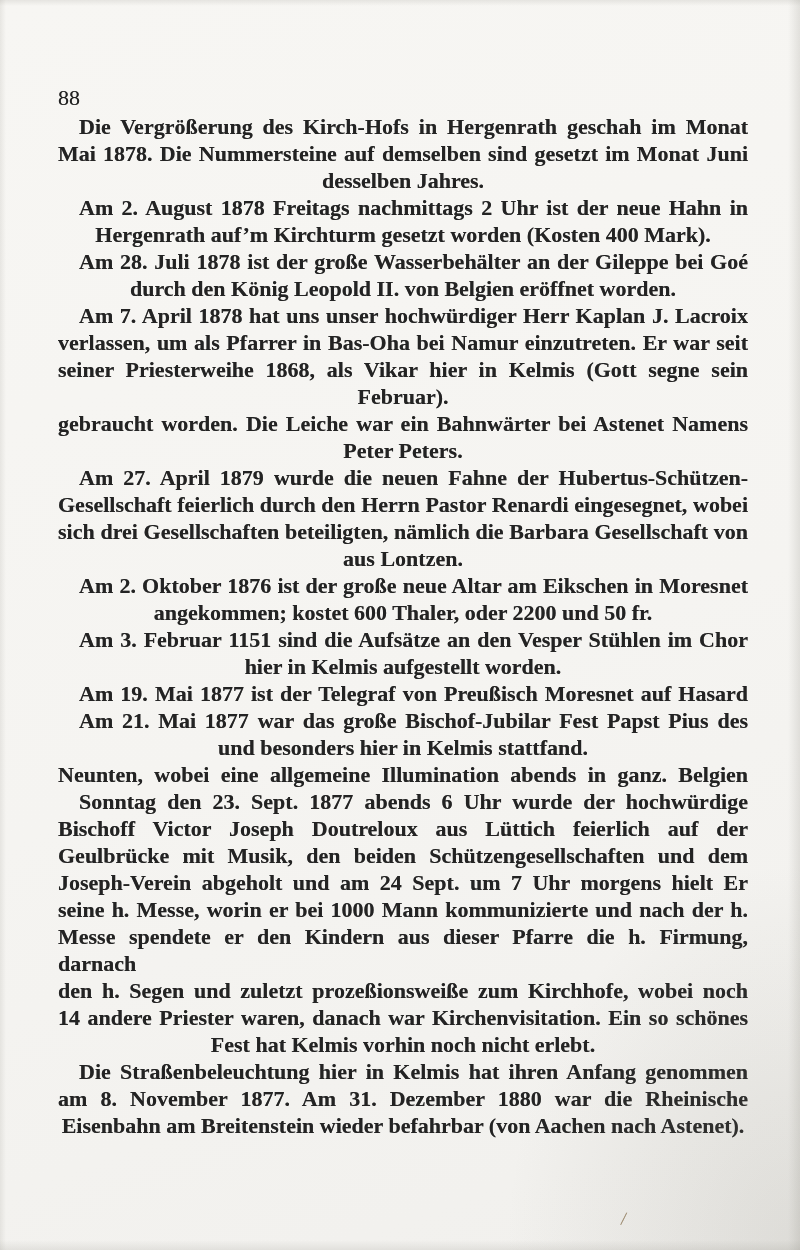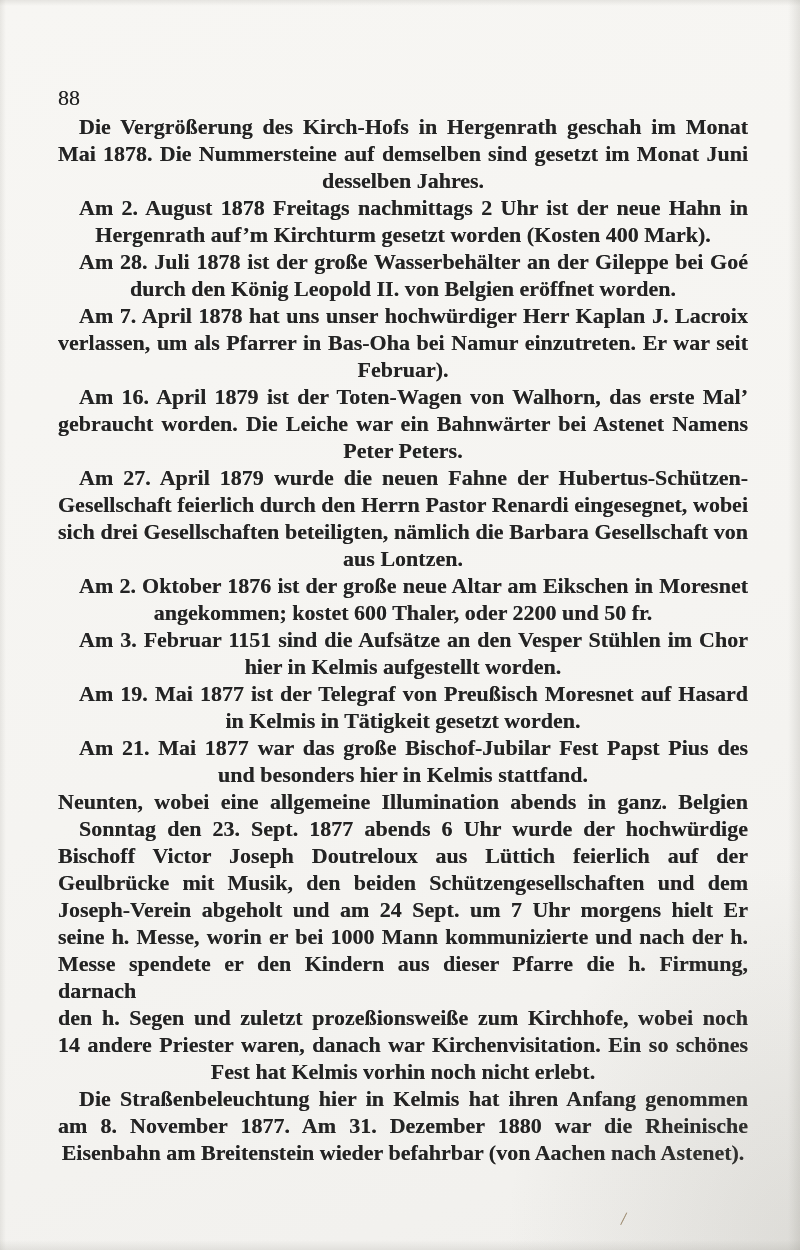--- a/index.html
+++ b/index.html
@@ -81,44 +81,43 @@
         <div class="line indent just">Am 2. August 1878 Freitags nachmittags 2 Uhr ist der neue Hahn in</div>
         <div class="line">Hergenrath auf’m Kirchturm gesetzt worden (Kosten 400 Mark).</div>
       </div>
       <div class="paragraph">
         <div class="line indent just">Am 28. Juli 1878 ist der große Wasserbehälter an der Gileppe bei Goé</div>
         <div class="line">durch den König Leopold II. von Belgien eröffnet worden.</div>
       </div>
       <div class="paragraph">
         <div class="line indent just">Am 7. April 1878 hat uns unser hochwürdiger Herr Kaplan J. Lacroix</div>
         <div class="line just">verlassen, um als Pfarrer in Bas-Oha bei Namur einzutreten. Er war seit</div>
+        <div class="line just">seiner Priesterweihe 1868, als Vikar hier in Kelmis (Gott segne sein</div>
         <div class="line">Februar).</div>
       </div>
       <div class="paragraph">
-        <div class="line indent just">Am 16. April 1879 ist der Toten-Wagen von Walhorn, das erste Mal’</div>
         <div class="line just">gebraucht worden. Die Leiche war ein Bahnwärter bei Astenet Namens</div>
         <div class="line">Peter Peters.</div>
       </div>
       <div class="paragraph">
         <div class="line indent just">Am 27. April 1879 wurde die neuen Fahne der Hubertus-Schützen-</div>
         <div class="line just">Gesellschaft feierlich durch den Herrn Pastor Renardi eingesegnet, wobei</div>
         <div class="line just">sich drei Gesellschaften beteiligten, nämlich die Barbara Gesellschaft von</div>
         <div class="line">aus Lontzen.</div>
       </div>
       <div class="paragraph">
         <div class="line indent just">Am 2. Oktober 1876 ist der große neue Altar am Eikschen in Moresnet</div>
         <div class="line">angekommen; kostet 600 Thaler, oder 2200 und 50 fr.</div>
       </div>
       <div class="paragraph">
         <div class="line indent just">Am 3. Februar 1151 sind die Aufsätze an den Vesper Stühlen im Chor</div>
         <div class="line">hier in Kelmis aufgestellt worden.</div>
       </div>
       <div class="paragraph">
         <div class="line indent just">Am 19. Mai 1877 ist der Telegraf von Preußisch Moresnet auf Hasard</div>
-        <div class="line">in Kelmis in Tätigkeit gesetzt worden.</div>
       </div>
       <div class="paragraph">
         <div class="line indent just">Am 21. Mai 1877 war das große Bischof-Jubilar Fest Papst Pius des</div>
         <div class="line">und besonders hier in Kelmis stattfand.</div>
         <div class="line just">Neunten, wobei eine allgemeine Illumination abends in ganz. Belgien</div>
       </div>
       <div class="paragraph">
         <div class="line indent just">Sonntag den 23. Sept. 1877 abends 6 Uhr wurde der hochwürdige</div>
         <div class="line just">Bischoff Victor Joseph Doutreloux aus Lüttich feierlich auf der</div>
         <div class="line just">Geulbrücke mit Musik, den beiden Schützengesellschaften und dem</div>

